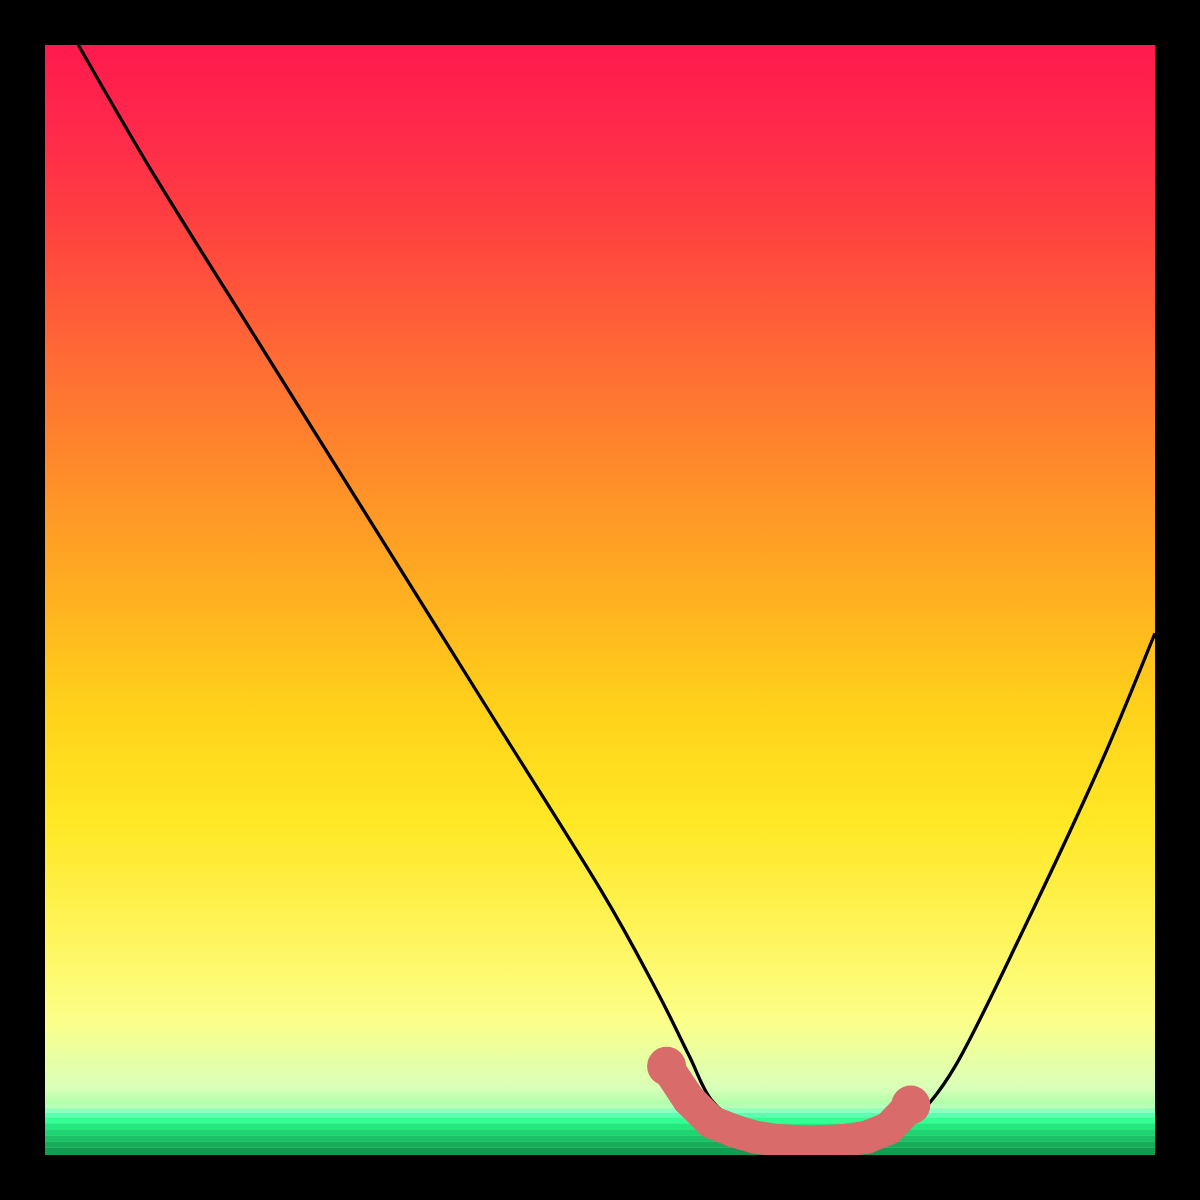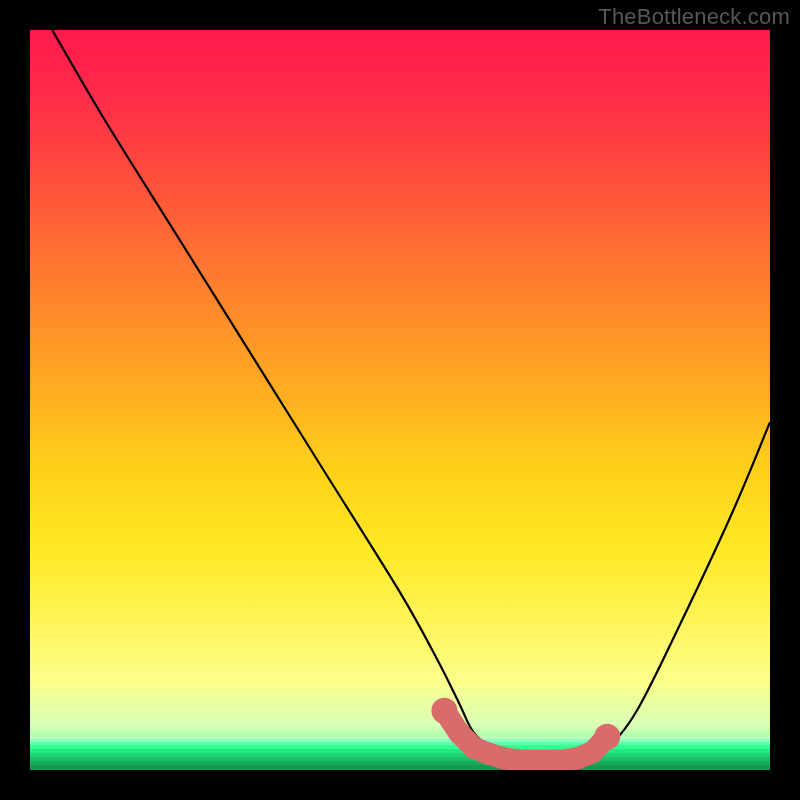--- a/index.html
+++ b/index.html
@@ -63,21 +63,20 @@
     height: 34px;
   }
   .green-stripes div {
     width: 100%;
   }
 </style>
 </head>
 <body>
 
 <div class="frame">
-  <div class="watermark">TheBottleneck.com</div>
 
   <div class="plot">
     <div class="green-stripes">
       <div style="height:3px;background:#b7ffb7;"></div>
       <div style="height:3px;background:#8affc0;"></div>
       <div style="height:3px;background:#5cffb0;"></div>
       <div style="height:4px;background:#33ff95;"></div>
       <div style="height:4px;background:#22e87f;"></div>
       <div style="height:4px;background:#1fd272;"></div>
       <div style="height:4px;background:#1cc067;"></div>

